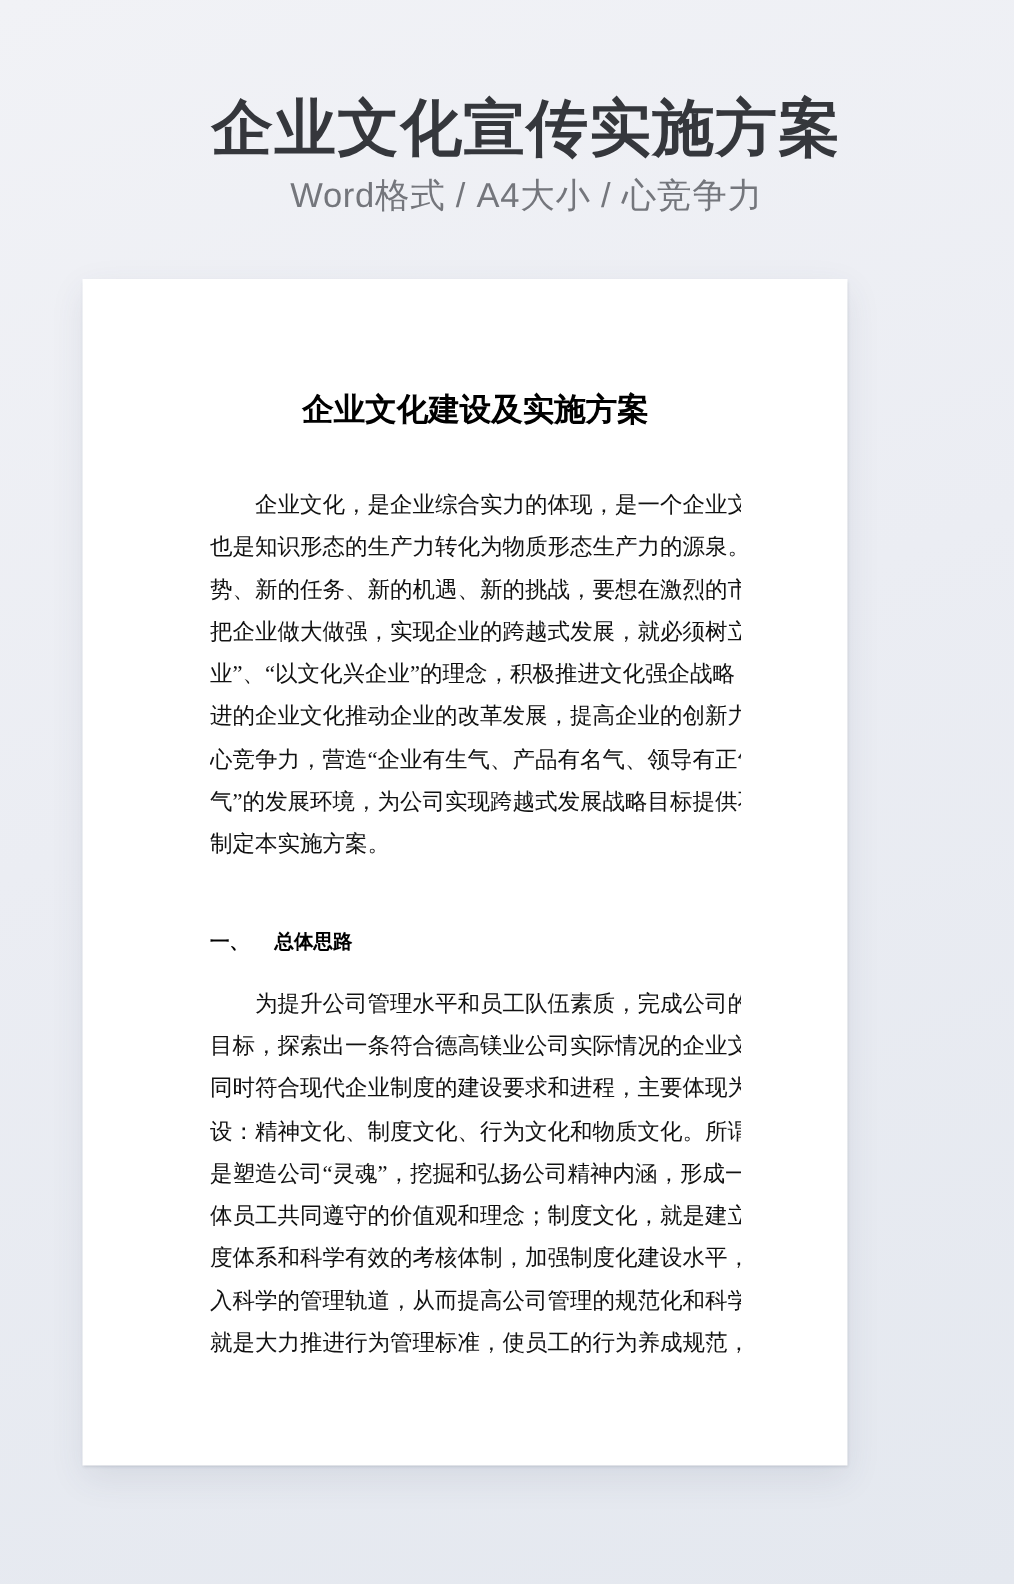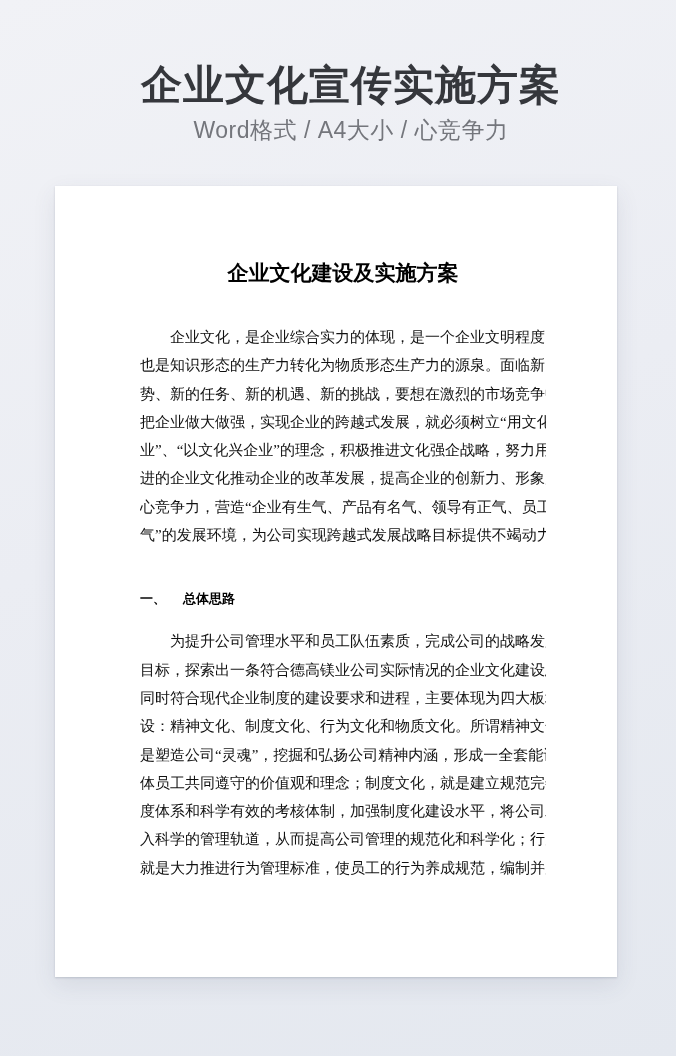--- a/index.html
+++ b/index.html
@@ -37,21 +37,21 @@
     font-size: 23px;
     line-height: 26px;
     color: #74767c;
     letter-spacing: 0.5px;
   }
   
   .sheet {
     position: absolute;
     left: 55px;
     top: 186px;
-    width: 562px;
+    width: 510px;
     height: 791px;
     background: #ffffff;
     box-shadow: 0 1px 2px rgba(40,50,70,0.18), 0 8px 22px rgba(60,70,95,0.10);
     box-sizing: border-box;
     padding: 72px 71px 0 85px;
     font-family: "Liberation Serif", "DejaVu Serif", serif;
     color: #111111;
   }
   .doc-title {
     text-align: center;
@@ -106,20 +106,21 @@
 
     <div class="doc-paragraph intro">
       <div class="doc-line indent">企业文化，是企业综合实力的体现，是一个企业文明程度的反映，</div>
       <div class="doc-line">也是知识形态的生产力转化为物质形态生产力的源泉。面临新的形</div>
       <div class="doc-line">势、新的任务、新的机遇、新的挑战，要想在激烈的市场竞争中取胜，</div>
       <div class="doc-line">把企业做大做强，实现企业的跨越式发展，就必须树立“用文化管企</div>
       <div class="doc-line">业”、“以文化兴企业”的理念，积极推进文化强企战略，努力用先</div>
       <div class="doc-line">进的企业文化推动企业的改革发展，提高企业的创新力、形象力和核</div>
       <div class="doc-line">心竞争力，营造“企业有生气、产品有名气、领导有正气、员工有士</div>
       <div class="doc-line">气”的发展环境，为公司实现跨越式发展战略目标提供不竭动力，特</div>
+      <div class="doc-line">制定本实施方案。</div>
     </div>
 
     <div class="doc-heading">
       <span class="heading-number">一、</span><span class="heading-label">总体思路</span>
     </div>
 
     <div class="doc-paragraph">
       <div class="doc-line indent">为提升公司管理水平和员工队伍素质，完成公司的战略发展规划</div>
       <div class="doc-line">目标，探索出一条符合德高镁业公司实际情况的企业文化建设思路，</div>
       <div class="doc-line">同时符合现代企业制度的建设要求和进程，主要体现为四大板块的建</div>

